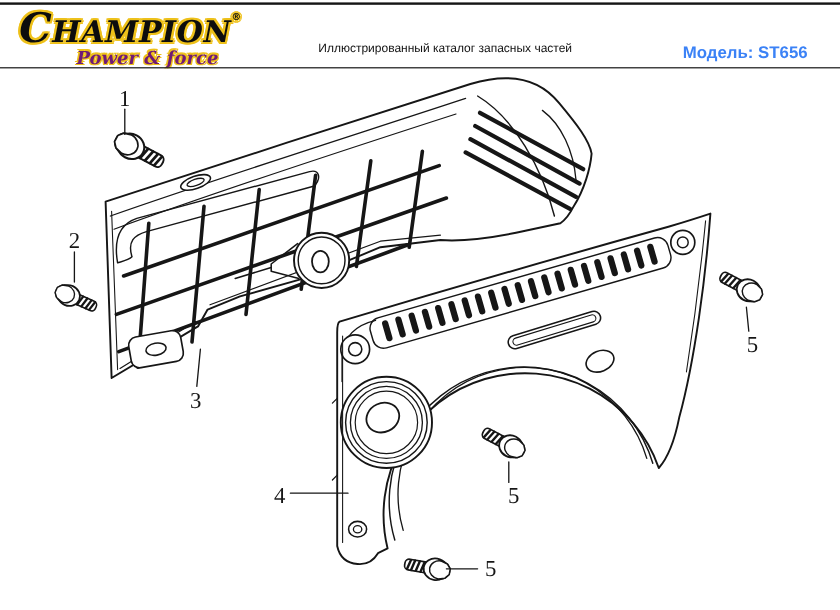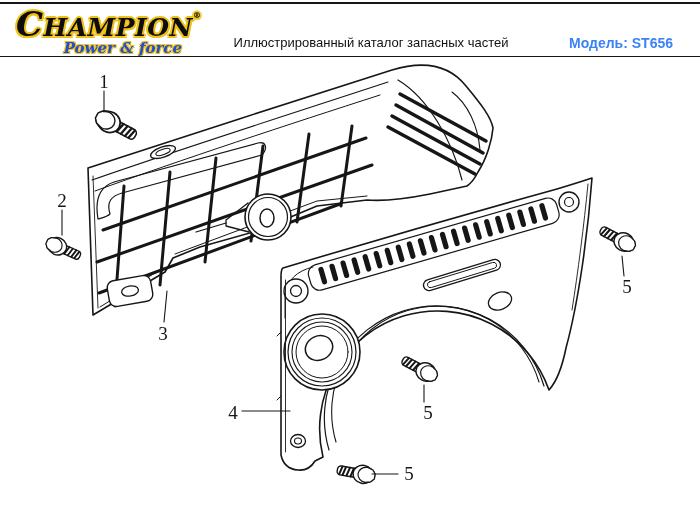--- a/index.html
+++ b/index.html
@@ -21,30 +21,30 @@
       -1.5px 1.5px 0 #eec11a, 1.5px 1.5px 0 #eec11a,
       -2px 0 0 #eec11a, 2px 0 0 #eec11a, 0 2px 0 #eec11a, 0 -2px 0 #eec11a;
     white-space:nowrap;
   }
   .brand-word { display:inline-block; }
   .brand-word::first-letter { font-size:34px; }
   .brand-mark { font-size:8px; vertical-align:18px; }
   .tagline {
     font-family:"DejaVu Serif", serif;
     font-style:italic; font-weight:bold;
-    font-size:15px; color:#1d4ed8;
+    font-size:15px; color:#701a75;
     text-align:right; width:166px; margin-top:-5px;
     text-shadow:
       -1px -1px 0 #eec11a, 1px -1px 0 #eec11a,
       -1px 1px 0 #eec11a, 1px 1px 0 #eec11a;
     white-space:nowrap;
   }
   .title {
     position:absolute; left:213px; top:35px; width:316px;
-    font-size:13px; color:#111; text-align:center; white-space:nowrap;
+    font-size:10px; color:#111; text-align:center; white-space:nowrap;
   }
   .model {
     position:absolute; right:27px; top:35px;
     font-size:14px; font-weight:600; color:#3b82f6; white-space:nowrap;
   }
   svg.diagram { position:absolute; left:0; top:0; }
   .callout {
     font-family:"Liberation Serif", serif;
     font-size:19px; fill:#161616; text-anchor:middle;
   }

